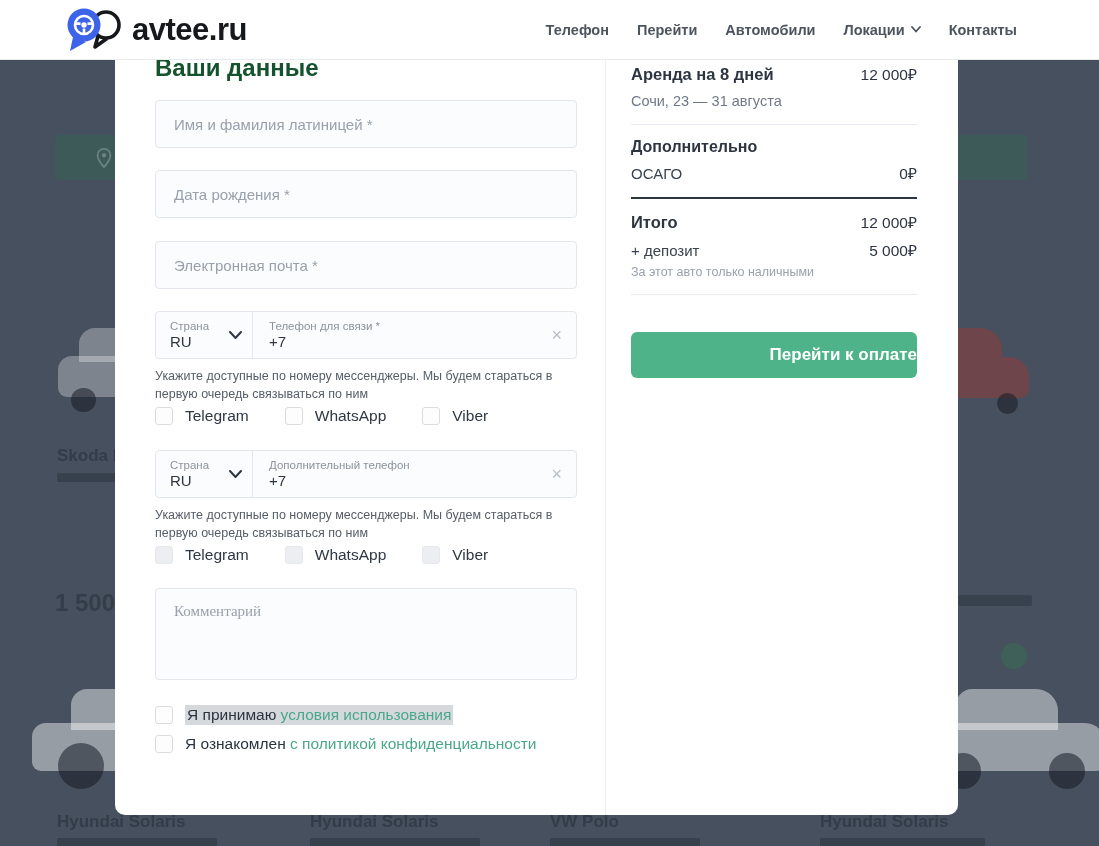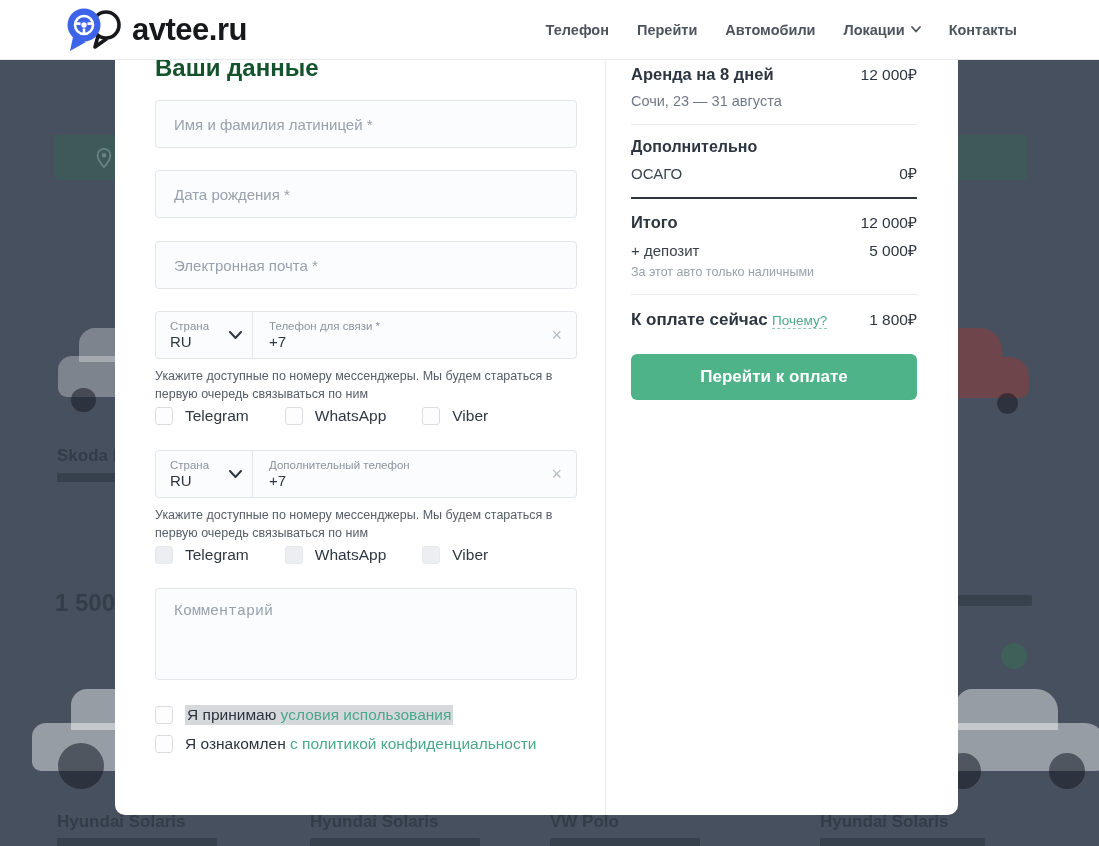--- a/index.html
+++ b/index.html
@@ -45,21 +45,21 @@
 
   .form { position:absolute; left:40px; top:0; width:422px; }
   .af { position:absolute; left:0; width:422px; }
 
   .tinput { width:422px; height:48px; background:#fbfcfd; border:1px solid #e3e6ea;
     border-radius:4px; padding:0 18px; font-size:15px; color:#2d3540;
     font-family:"Liberation Sans", sans-serif; outline:none; }
   .tinput::placeholder, .tarea::placeholder { color:#98a1ac; opacity:1; }
   .tarea { width:422px; height:92px; background:#fbfcfd; border:1px solid #e3e6ea;
     border-radius:4px; padding:14px 18px; font-size:15px; color:#3b82f6; resize:none;
-    font-family:Liberation Mono, monospace; outline:none; }
+    font-family:Liberation Serif, serif; outline:none; }
 
   .phone-group { width:422px; height:48px; background:#fbfcfd; border:1px solid #e3e6ea;
     border-radius:4px; display:flex; align-items:stretch; }
   .country { width:97px; border-right:1px solid #e3e6ea; display:flex; align-items:center;
     padding:0 10px 0 14px; cursor:pointer; }
   .country-txt { flex:1; }
   .flabel { font-size:11.5px; color:#8b939e; line-height:14px; }
   .fvalue { font-size:15px; color:#2d3540; line-height:18px; }
   .phone-part { flex:1; display:flex; align-items:center; padding:0 10px 0 16px; }
   .phone-txt { flex:1; }
@@ -86,21 +86,21 @@
   .s-bold { font-size:16.5px; font-weight:bold; color:#2d3540; }
   .s-price { font-size:15.5px; color:#2d3540; white-space:nowrap; }
   .s-sub { font-size:14.5px; color:#707885; margin-top:8px; }
   .hr-light { border:none; border-top:1px solid #e9ebee; margin:15px 0 13px; }
   .hr-dark  { border:none; border-top:2px solid #2d3540; margin:13px 0 12px; }
   .s-reg { font-size:15px; color:#3a424d; }
   .s-note { font-size:12.5px; color:#9aa1ac; margin-top:4px; }
   .why { font-size:13.5px; color:#4fa98b; border-bottom:1px dashed #8fcab2; cursor:pointer; }
   .pay-btn { margin-top:24px; width:286px; height:46px; background:#4fb389; border:none;
     border-radius:6px; color:#fff; font-size:17px; font-weight:bold; cursor:pointer;
-    font-family:"Liberation Sans", sans-serif; }
+    font-family:"Liberation Sans", sans-serif;text-align:right; }
   .mt6{margin-top:6px;}
 </style>
 </head>
 <body>
 
 <div class="overlay">
   <div class="bg-banner">
     <svg width="22" height="22" viewBox="0 0 24 24">
       <path d="M12 2a7 7 0 0 0-7 7c0 5 7 13 7 13s7-8 7-13a7 7 0 0 0-7-7z" fill="none" stroke="#8aa49e" stroke-width="2" opacity="0.55"></path>
       <circle cx="12" cy="9" r="2.4" fill="#8aa49e" opacity="0.55"></circle>
@@ -280,27 +280,20 @@
       <span class="s-price">12 000₽</span>
     </div>
     <div class="srow mt6">
       <span class="s-reg">+ депозит</span>
       <span class="s-price">5 000₽</span>
     </div>
     <div class="s-note">За этот авто только наличными</div>
 
     <hr class="hr-light">
 
-    <div class="srow">
-      <span>
-        <span class="s-bold" style="font-size:17px;">К оплате сейчас</span>
-        <span class="why">Почему?</span>
-      </span>
-      <span class="s-price">1 800₽</span>
-    </div>
 
     <button class="pay-btn">Перейти к оплате</button>
   </div>
 </div>
 
 <div class="header">
   <div class="logo">
     <svg width="62" height="48" viewBox="0 0 62 48">
       <circle cx="42" cy="19" r="13" fill="none" stroke="#16181c" stroke-width="3.6"></circle>
       <path d="M34 30 L31 41 L43 32.5" fill="none" stroke="#16181c" stroke-width="3.6" stroke-linejoin="round"></path>

